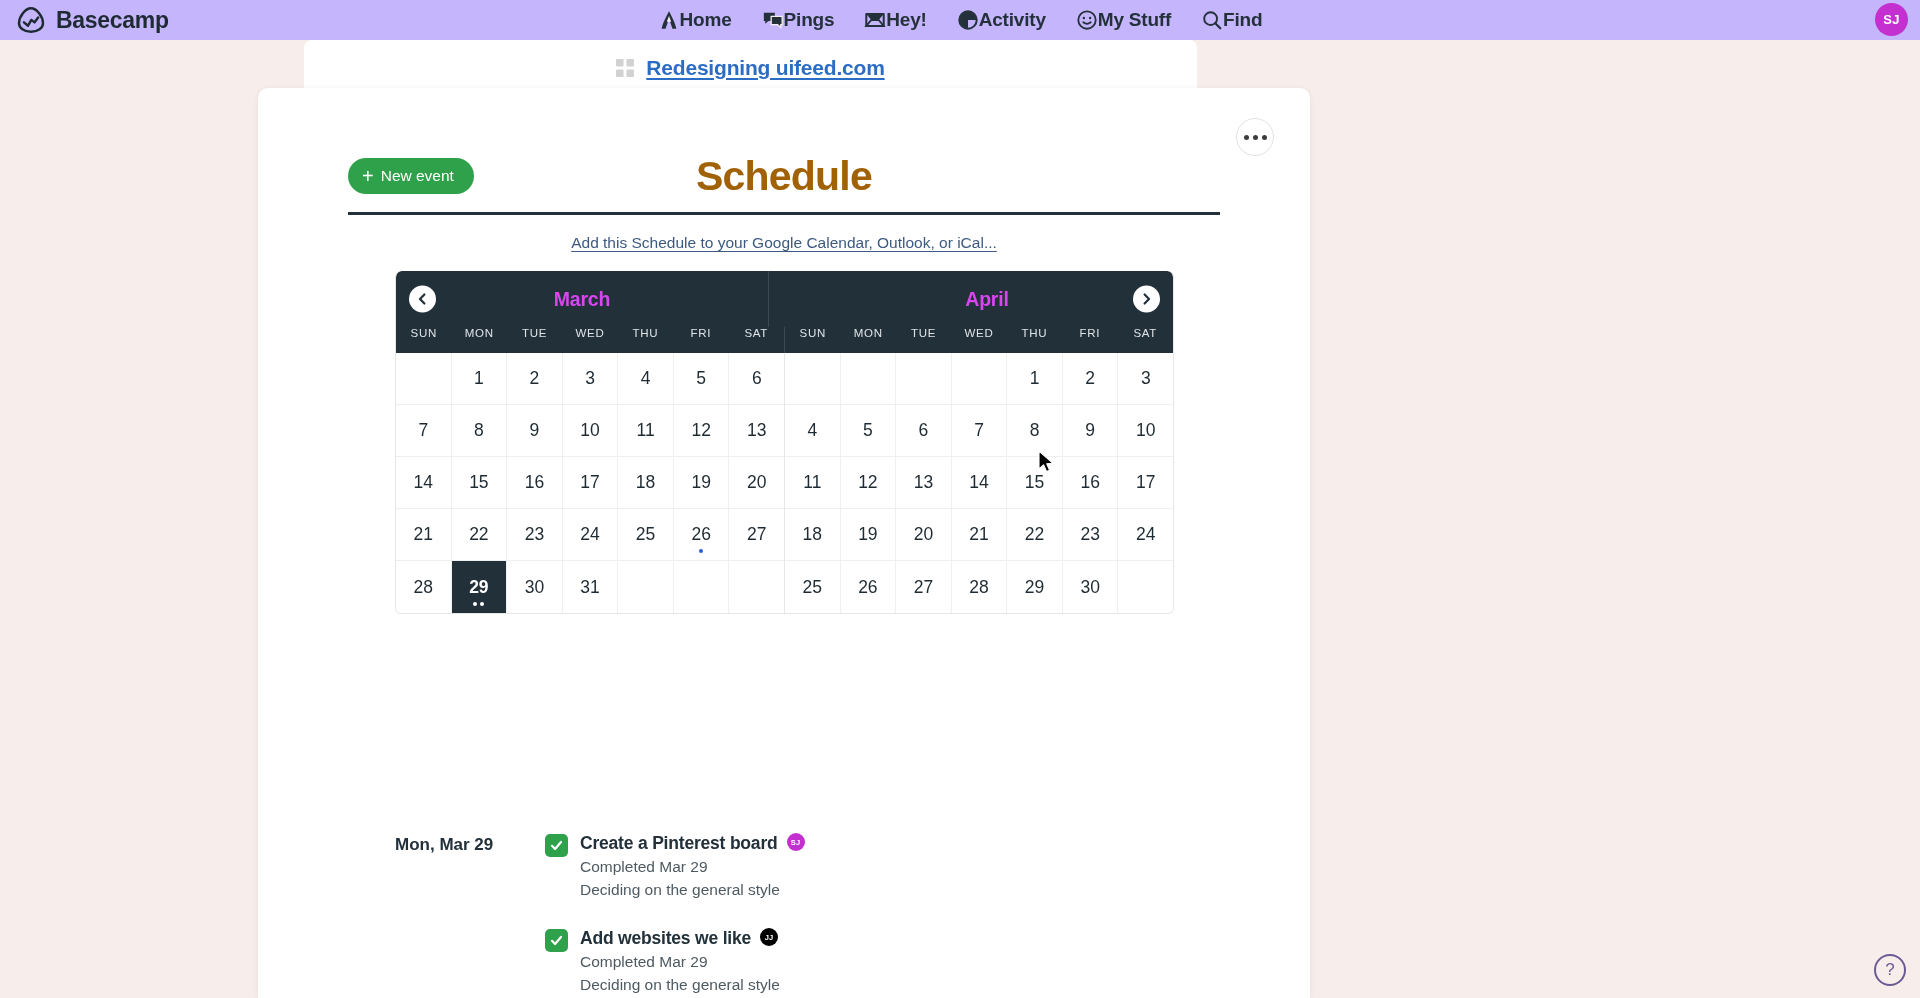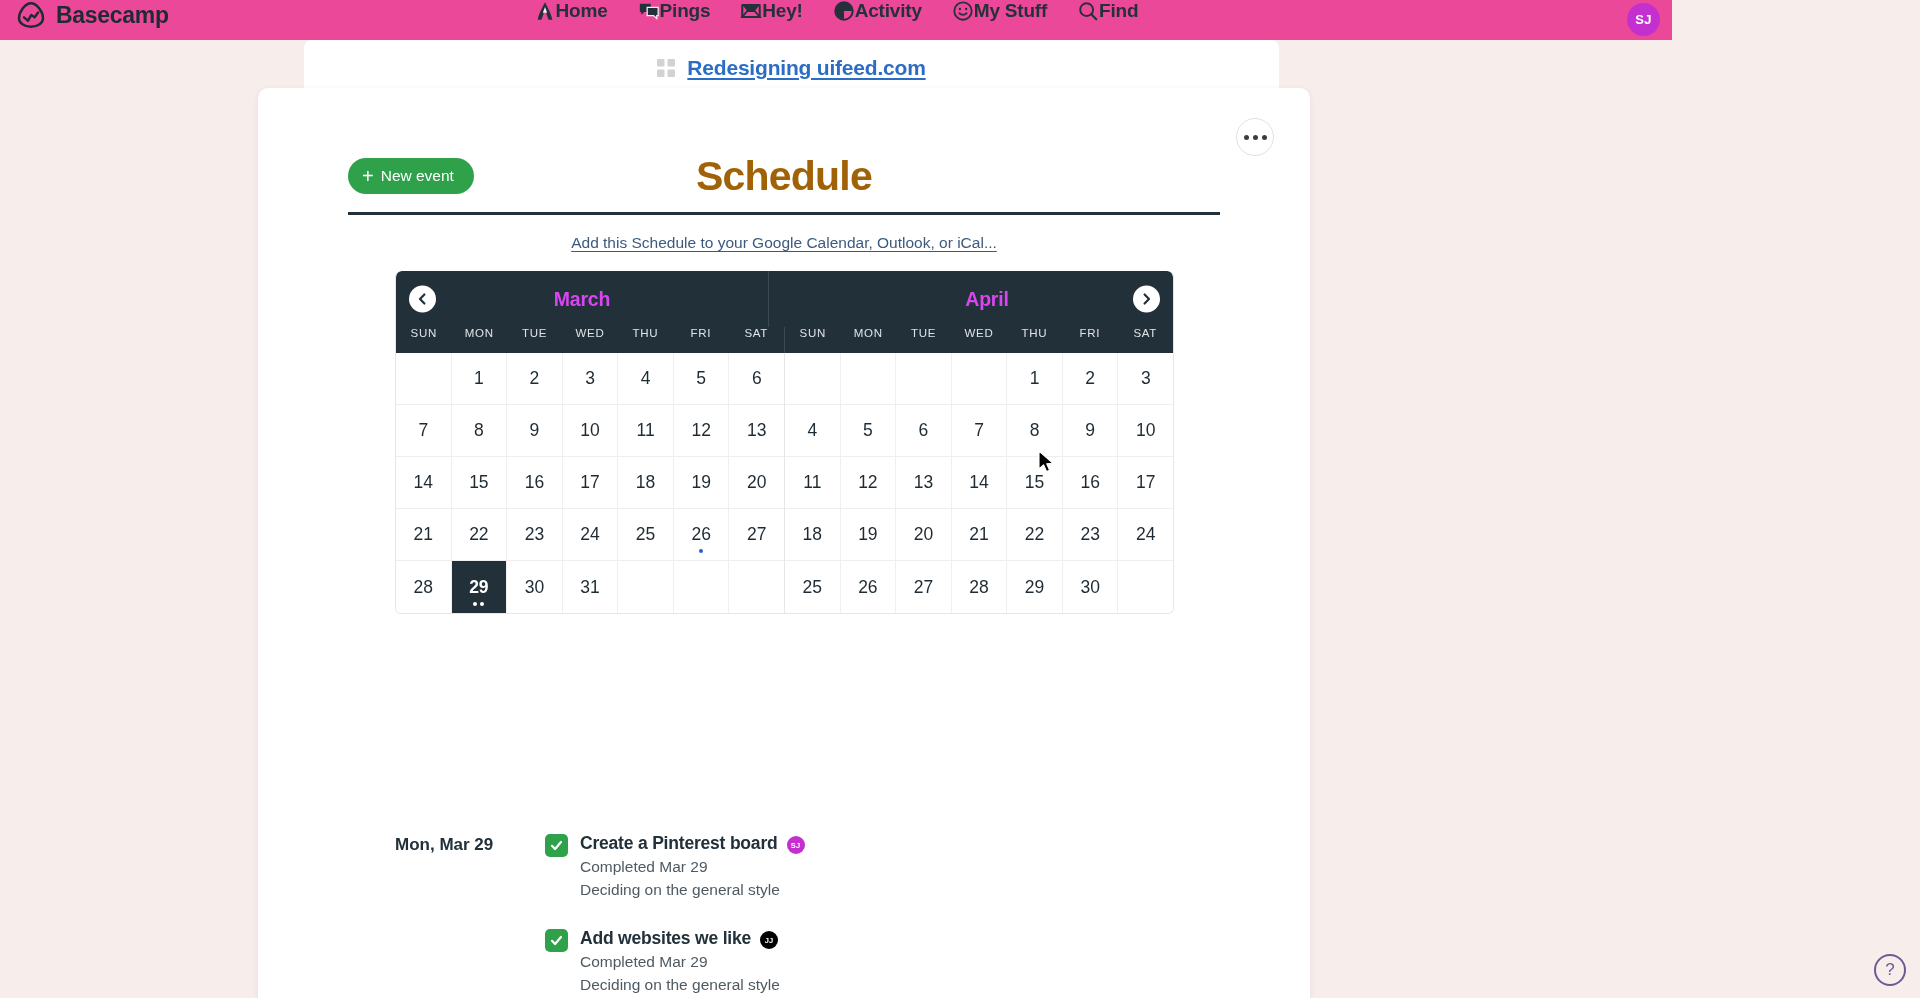--- a/index.html
+++ b/index.html
@@ -6,23 +6,23 @@
   html, body {
     width: 1920px; height: 998px;
     font-family: "Liberation Sans", sans-serif;
     background: #F7EEEC;
     overflow: hidden;
   }
 
   
   .topbar {
     position: absolute; top: 0; left: 0;
-    width: 1672px; height: 40px;
-    display: flex; align-items: flex-start;
-    background: #ec4899;
+    width: 1920px; height: 40px;
+    display: flex; align-items: center;
+    background: #c4b5fd;
   }
   .brand {
     display: flex; align-items: center; gap: 10px;
     margin-left: 16px;
   }
   .brand-logo { width: 30px; height: 30px; display: block; }
   .brand-name {
     font-size: 23px; font-weight: bold; color: #1F2B33;
     letter-spacing: -0.3px;
   }
@@ -45,21 +45,21 @@
     width: 33px; height: 33px; border-radius: 50%;
     background: #C42FD0;
     display: flex; align-items: center; justify-content: center;
     color: #fff; font-size: 13px; font-weight: bold;
     letter-spacing: 0.3px; cursor: pointer;
   }
 
   
   .project-strip {
     position: absolute; top: 40px; left: 304px;
-    width: 975px; height: 55px;
+    width: 893px; height: 55px;
     background: #FFFFFF;
     border-radius: 8px 8px 0 0;
     display: flex; align-items: center; justify-content: center;
     gap: 12px;
   }
   .grid-icon { display: block; }
   .project-link {
     font-size: 21px; font-weight: bold; color: #2B6CC4;
     text-decoration: underline; text-underline-offset: 3px;
     text-decoration-thickness: 2px; cursor: pointer;
@@ -197,21 +197,21 @@
   .event-list { flex: 1; }
   .event { display: flex; gap: 12px; margin-bottom: 28px; }
   .check-box {
     width: 23px; height: 23px; border-radius: 5px;
     background: #2FA14B; flex-shrink: 0; margin-top: 1px;
     display: flex; align-items: center; justify-content: center;
     cursor: pointer;
   }
   .check-box svg { display: block; }
   .event-body { flex: 1; }
-  .event-title-row { display: flex; align-items: flex-end; gap: 9px; }
+  .event-title-row { display: flex; align-items: flex-start; gap: 9px; }
   .event-title {
     font-size: 17.5px; font-weight: bold; color: #22303A;
     letter-spacing: -0.2px; cursor: pointer;
   }
   .mini-avatar {
     width: 18px; height: 18px; border-radius: 50%;
     display: flex; align-items: center; justify-content: center;
     color: #fff; font-size: 7.5px; font-weight: bold;
     letter-spacing: 0.2px; cursor: pointer;
   }

